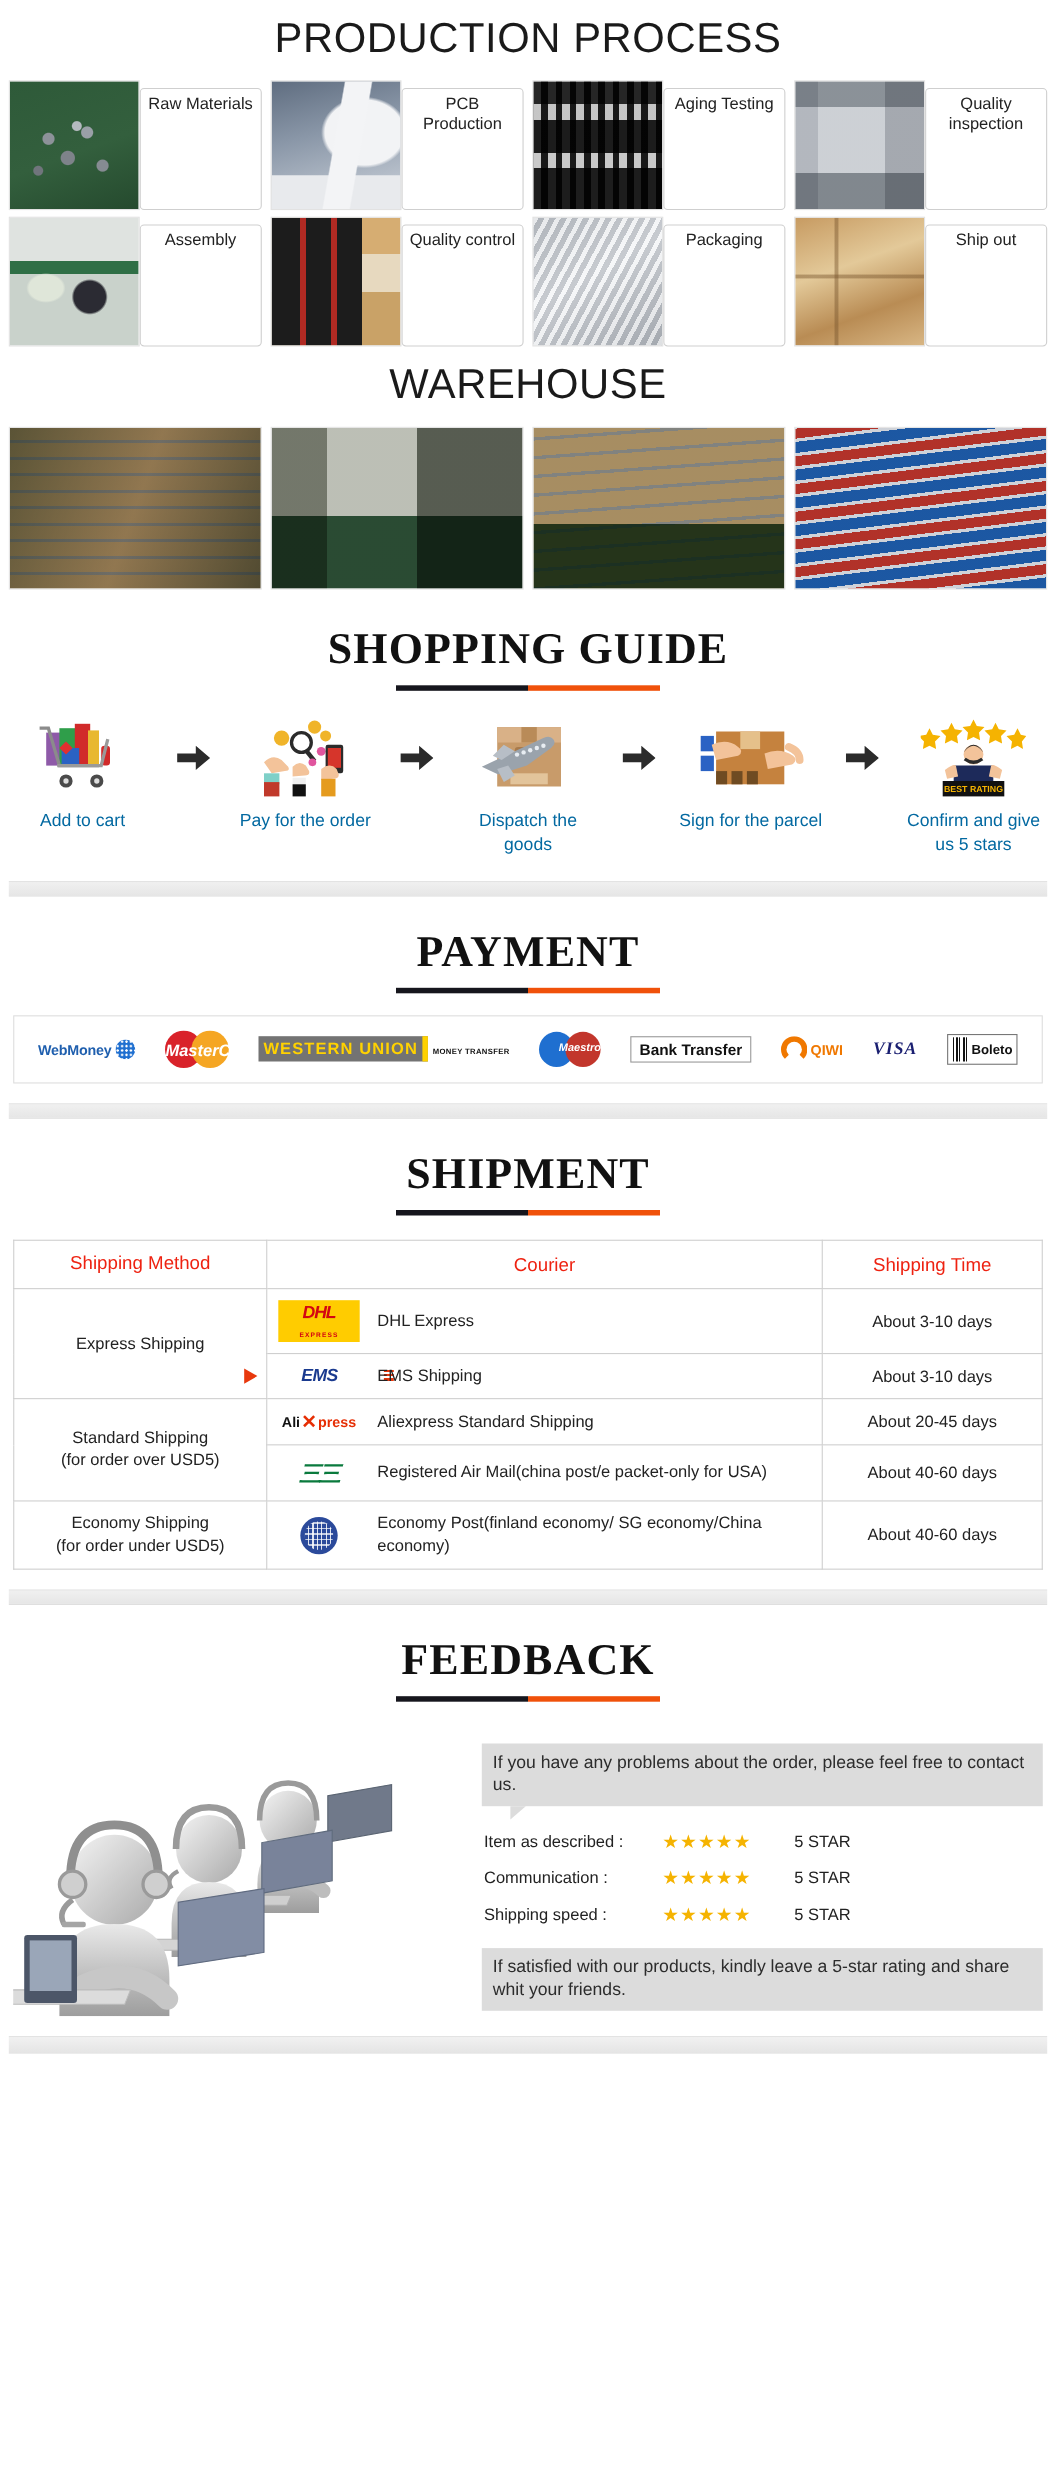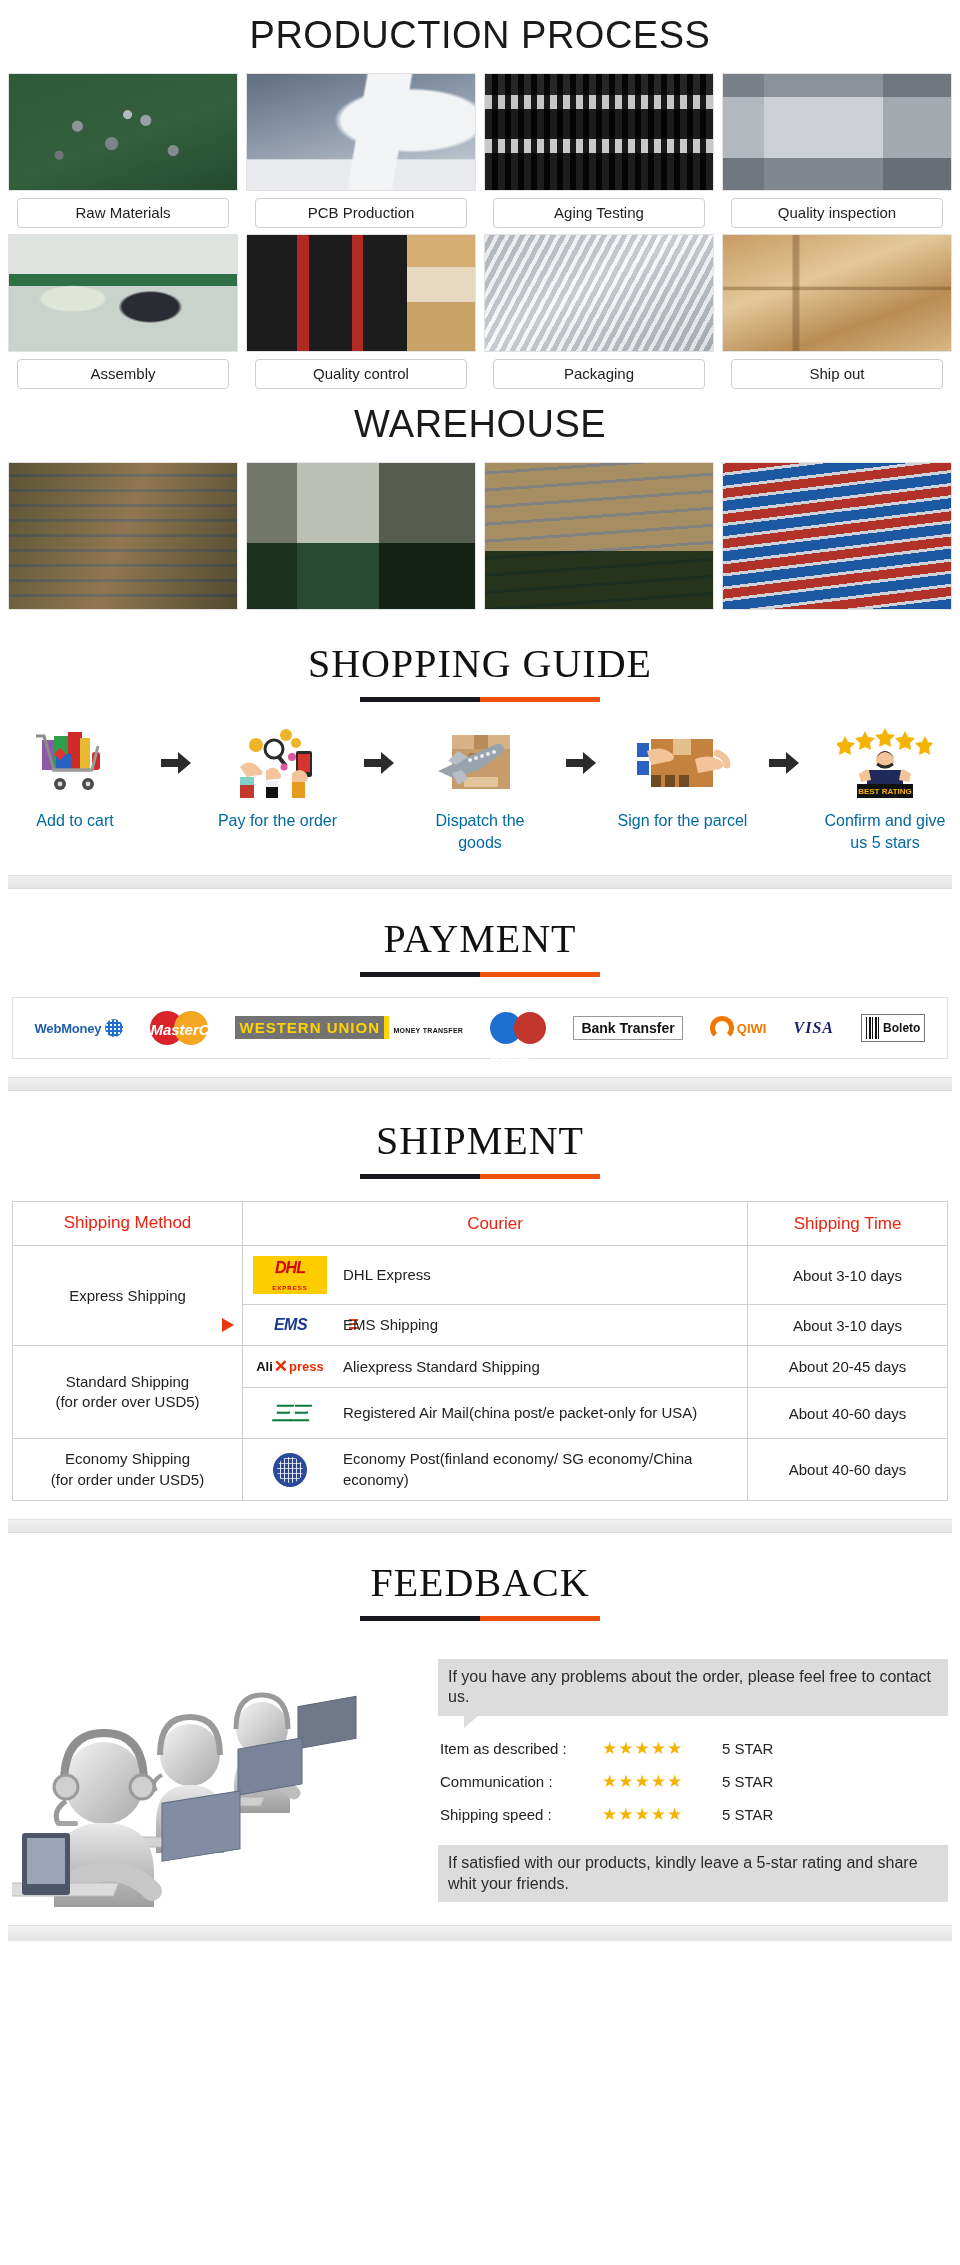--- a/index.html
+++ b/index.html
@@ -19,42 +19,42 @@
     font-size: 38px;
     font-weight: 400;
     letter-spacing: 0.5px;
     color: #1a1a1a;
     padding: 14px 0 16px;
   }
   .serif-title-wrap { text-align: center; padding: 26px 0 6px; }
   .serif-title {
     font-family: "Liberation Serif", serif;
     font-size: 40px;
-    font-weight: 400;
+    font-weight: 700;
     letter-spacing: 1px;
     color: #111;
     display: inline-block;
   }
   .title-rule {
     width: 240px;
     height: 5px;
     margin: 10px auto 0;
     display: flex;
   }
   .title-rule .half-dark { flex: 1; background: #16161d; }
   .title-rule .half-accent { flex: 1; background: #f0510a; }
 
   
   .proc-grid {
     display: grid;
     grid-template-columns: repeat(4, 1fr);
     gap: 6px 8px;
     padding: 0 8px;
   }
-  .proc-cell { display: flex; flex-direction: column; align-items: center; }
+  .proc-cell { display: flex; }
   .photo {
     width: 100%;
     height: 118px;
     border: 1px solid #e2e2e2;
     position: relative;
     overflow: hidden;
   }
   .proc-label {
     margin-top: 7px;
     width: 92%;
@@ -216,22 +216,22 @@
   .mc .lbl { position:absolute; z-index:3; left:0; right:0; top:10px; text-align:center;
     font-size:15px; font-weight:700; color:#fff; font-style:italic; }
   .wu { text-align:center; }
   .wu .blk { background:#737373; color:#ffd200; font-weight:700; font-size:15px; line-height:12px;
     padding:3px 4px; letter-spacing:1px; border-right:5px solid #ffd200; }
   .wu .sub { font-size:7px; font-weight:700; color:#111; margin-top:2px; letter-spacing:.3px; }
   .maestro { position:relative; width:56px; height:32px; }
   .maestro .m1,.maestro .m2 { position:absolute; top:0; width:32px; height:32px; border-radius:50%; }
   .maestro .m1 { left:0; background:#1f6fd0; }
   .maestro .m2 { right:0; background:#c2362c; }
-  .maestro .lbl { position:absolute; z-index:3; left:0; right:0; top:9px; text-align:left;
-    font-size:10px; font-weight:700; color:#fff; font-style:italic;margin-top:33px; }
+  .maestro .lbl { position:absolute; z-index:3; left:0; right:0; top:9px; text-align:right;
+    font-size:10px; font-weight:700; color:#fff; font-style:italic; }
   .bank { border:1px solid #999; padding:3px 7px; font-weight:700; font-size:14px; color:#111; }
   .qiwi { display:flex; align-items:center; gap:3px; }
   .qiwi .q { width:24px; height:24px; border:5px solid #f07800; border-radius:50%; border-bottom-color:transparent; }
   .qiwi .t { font-weight:700; font-size:13px; color:#f07800; }
   .visa { font-family:"Liberation Serif", serif; font-style:italic; font-weight:700; font-size:16px;
     color:#1a1f71; letter-spacing:1px; }
   .boleto { display:flex; align-items:center; border:1px solid #777; padding:2px 4px; }
   .boleto .bars { width:14px; height:22px;
     background: repeating-linear-gradient(90deg,#111 0 1px,#fff 1px 3px,#111 3px 5px,#fff 5px 6px); }
   .boleto .t { font-size:12px; font-weight:700; margin-left:3px; color:#111; }

